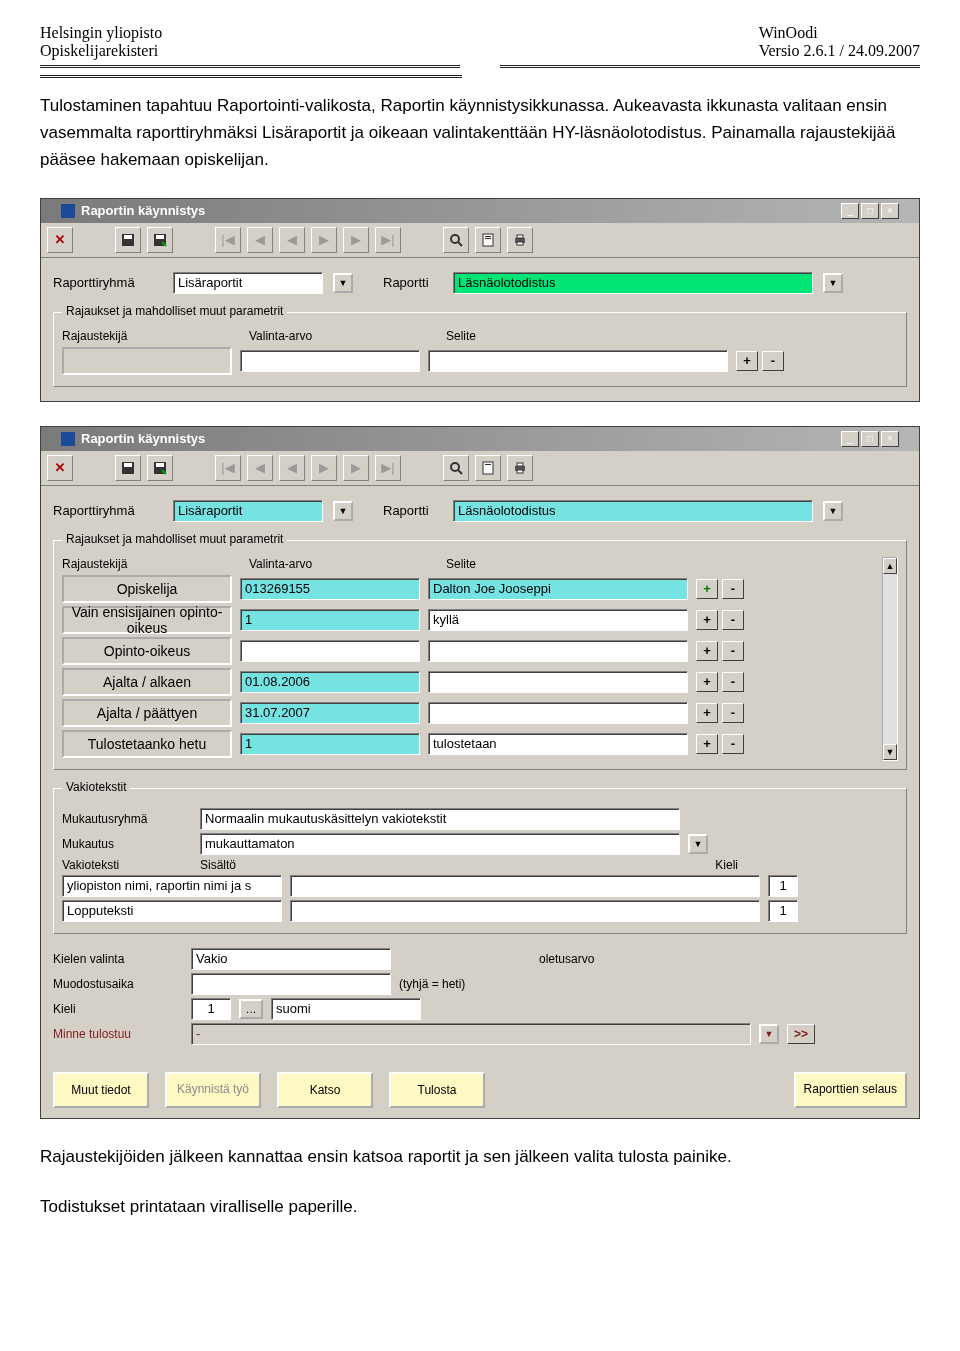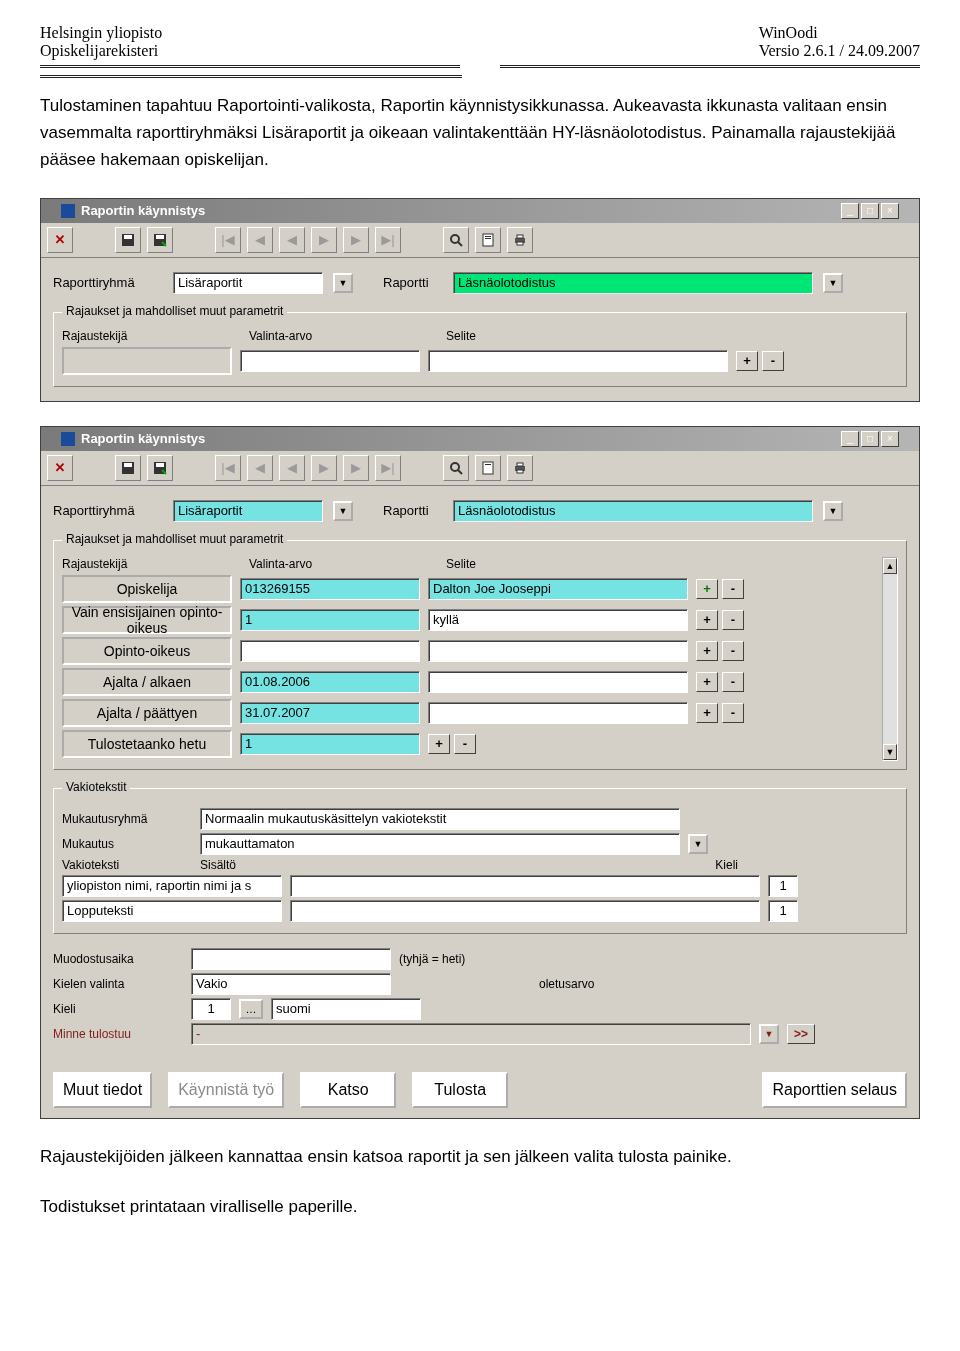--- a/index.html
+++ b/index.html
@@ -104,24 +104,24 @@
     font-weight:bold;
   }
   .pm.green { color:#007a00; }
   .scrolltrack { width:16px; background:#d4d0c8; border:1px inset #fff; align-self:stretch; margin-left:4px; display:flex; flex-direction:column; }
   .scrollbtn { height:16px; background:#d4d0c8; border:1px solid #fff; border-right-color:#404040; border-bottom-color:#404040; font-size:9px; display:flex; align-items:center; justify-content:center; }
   .scrollfill { flex:1; background:#e0e0e0; }
 
   .bottombtns { display:flex; gap:16px; padding: 10px 12px; }
   .bbtn {
     min-width: 96px; height:36px;
-    background:#ffffff;
+    background:#fef9c3;
     border:2px outset #fff;
     display:flex; align-items:center; justify-content:center; text-align:center;
-    font-size:16px; padding:0 8px;
+    font-size:12px; padding:0 8px;
   }
   .bbtn.disabled { color:#8a8a8a; }
   .dots { width:24px; height:20px; border:2px outset #fff; background:#d4d0c8; display:flex; align-items:center; justify-content:center; font-size:11px; }
   .smalldrop { width:20px; height:20px; border:2px outset #fff; background:#d4d0c8; display:flex; align-items:center; justify-content:center; font-size:9px; }
   .two-col { display:flex; gap:40px; }
 
   .vakio-row { display:flex; align-items:center; gap:8px; margin:3px 0; font-size:12px; }
 </style>
 </head>
 <body>
@@ -363,20 +363,21 @@
                 <div class="inset highlight-cyan" style="width: 180px;">31.07.2007</div>
                 <div class="inset" style="width: 260px;"></div>
                 <div class="plusminus">
                   <div class="pm">+</div>
                   <div class="pm">-</div>
                 </div>
               </div>
               <div class="paramrow">
                 <div class="paramlabel">Tulostetaanko hetu</div>
                 <div class="inset highlight-cyan" style="width: 180px;">1</div>
+                <div class="inset" style="width: 260px;">tulostetaan</div>
                 <div class="plusminus">
                   <div class="pm">+</div>
                   <div class="pm">-</div>
                 </div>
               </div>
             </div>
         </div>
         <div class="scrolltrack">
           <div class="scrollbtn">▲</div>
           <div class="scrollfill"></div>
@@ -408,28 +409,28 @@
       </div>
       <div class="vakio-row">
         <span class="inset" style="width:220px">Lopputeksti</span>
         <span class="inset" style="width:470px"></span>
         <span class="inset" style="width:30px; text-align:center">1</span>
       </div>
     </div>
 
     <div style="margin-top:14px; font-size:12px;">
       <div class="vakio-row">
+        <span style="width:130px">Kielen valinta</span>
+        <span class="inset" style="width:200px">Vakio</span>
+        <span style="margin-left:140px">oletusarvo</span>
+      </div>
+      <div class="vakio-row">
         <span style="width:130px">Muodostusaika</span>
         <span class="inset" style="width:200px"></span>
         <span>(tyhjä = heti)</span>
-      </div>
-      <div class="vakio-row">
-        <span style="width:130px">Kielen valinta</span>
-        <span class="inset" style="width:200px">Vakio</span>
-        <span style="margin-left:140px">oletusarvo</span>
       </div>
       <div class="vakio-row">
         <span style="width:130px">Kieli</span>
         <span class="inset" style="width:40px; text-align:center">1</span>
         <div class="dots">…</div>
         <span class="inset" style="width:150px">suomi</span>
       </div>
       <div class="vakio-row" style="color:#7f1d1d">
         <span style="width:130px">Minne tulostuu</span>
         <span class="inset" style="width:560px; background:#d4d0c8">-</span>

